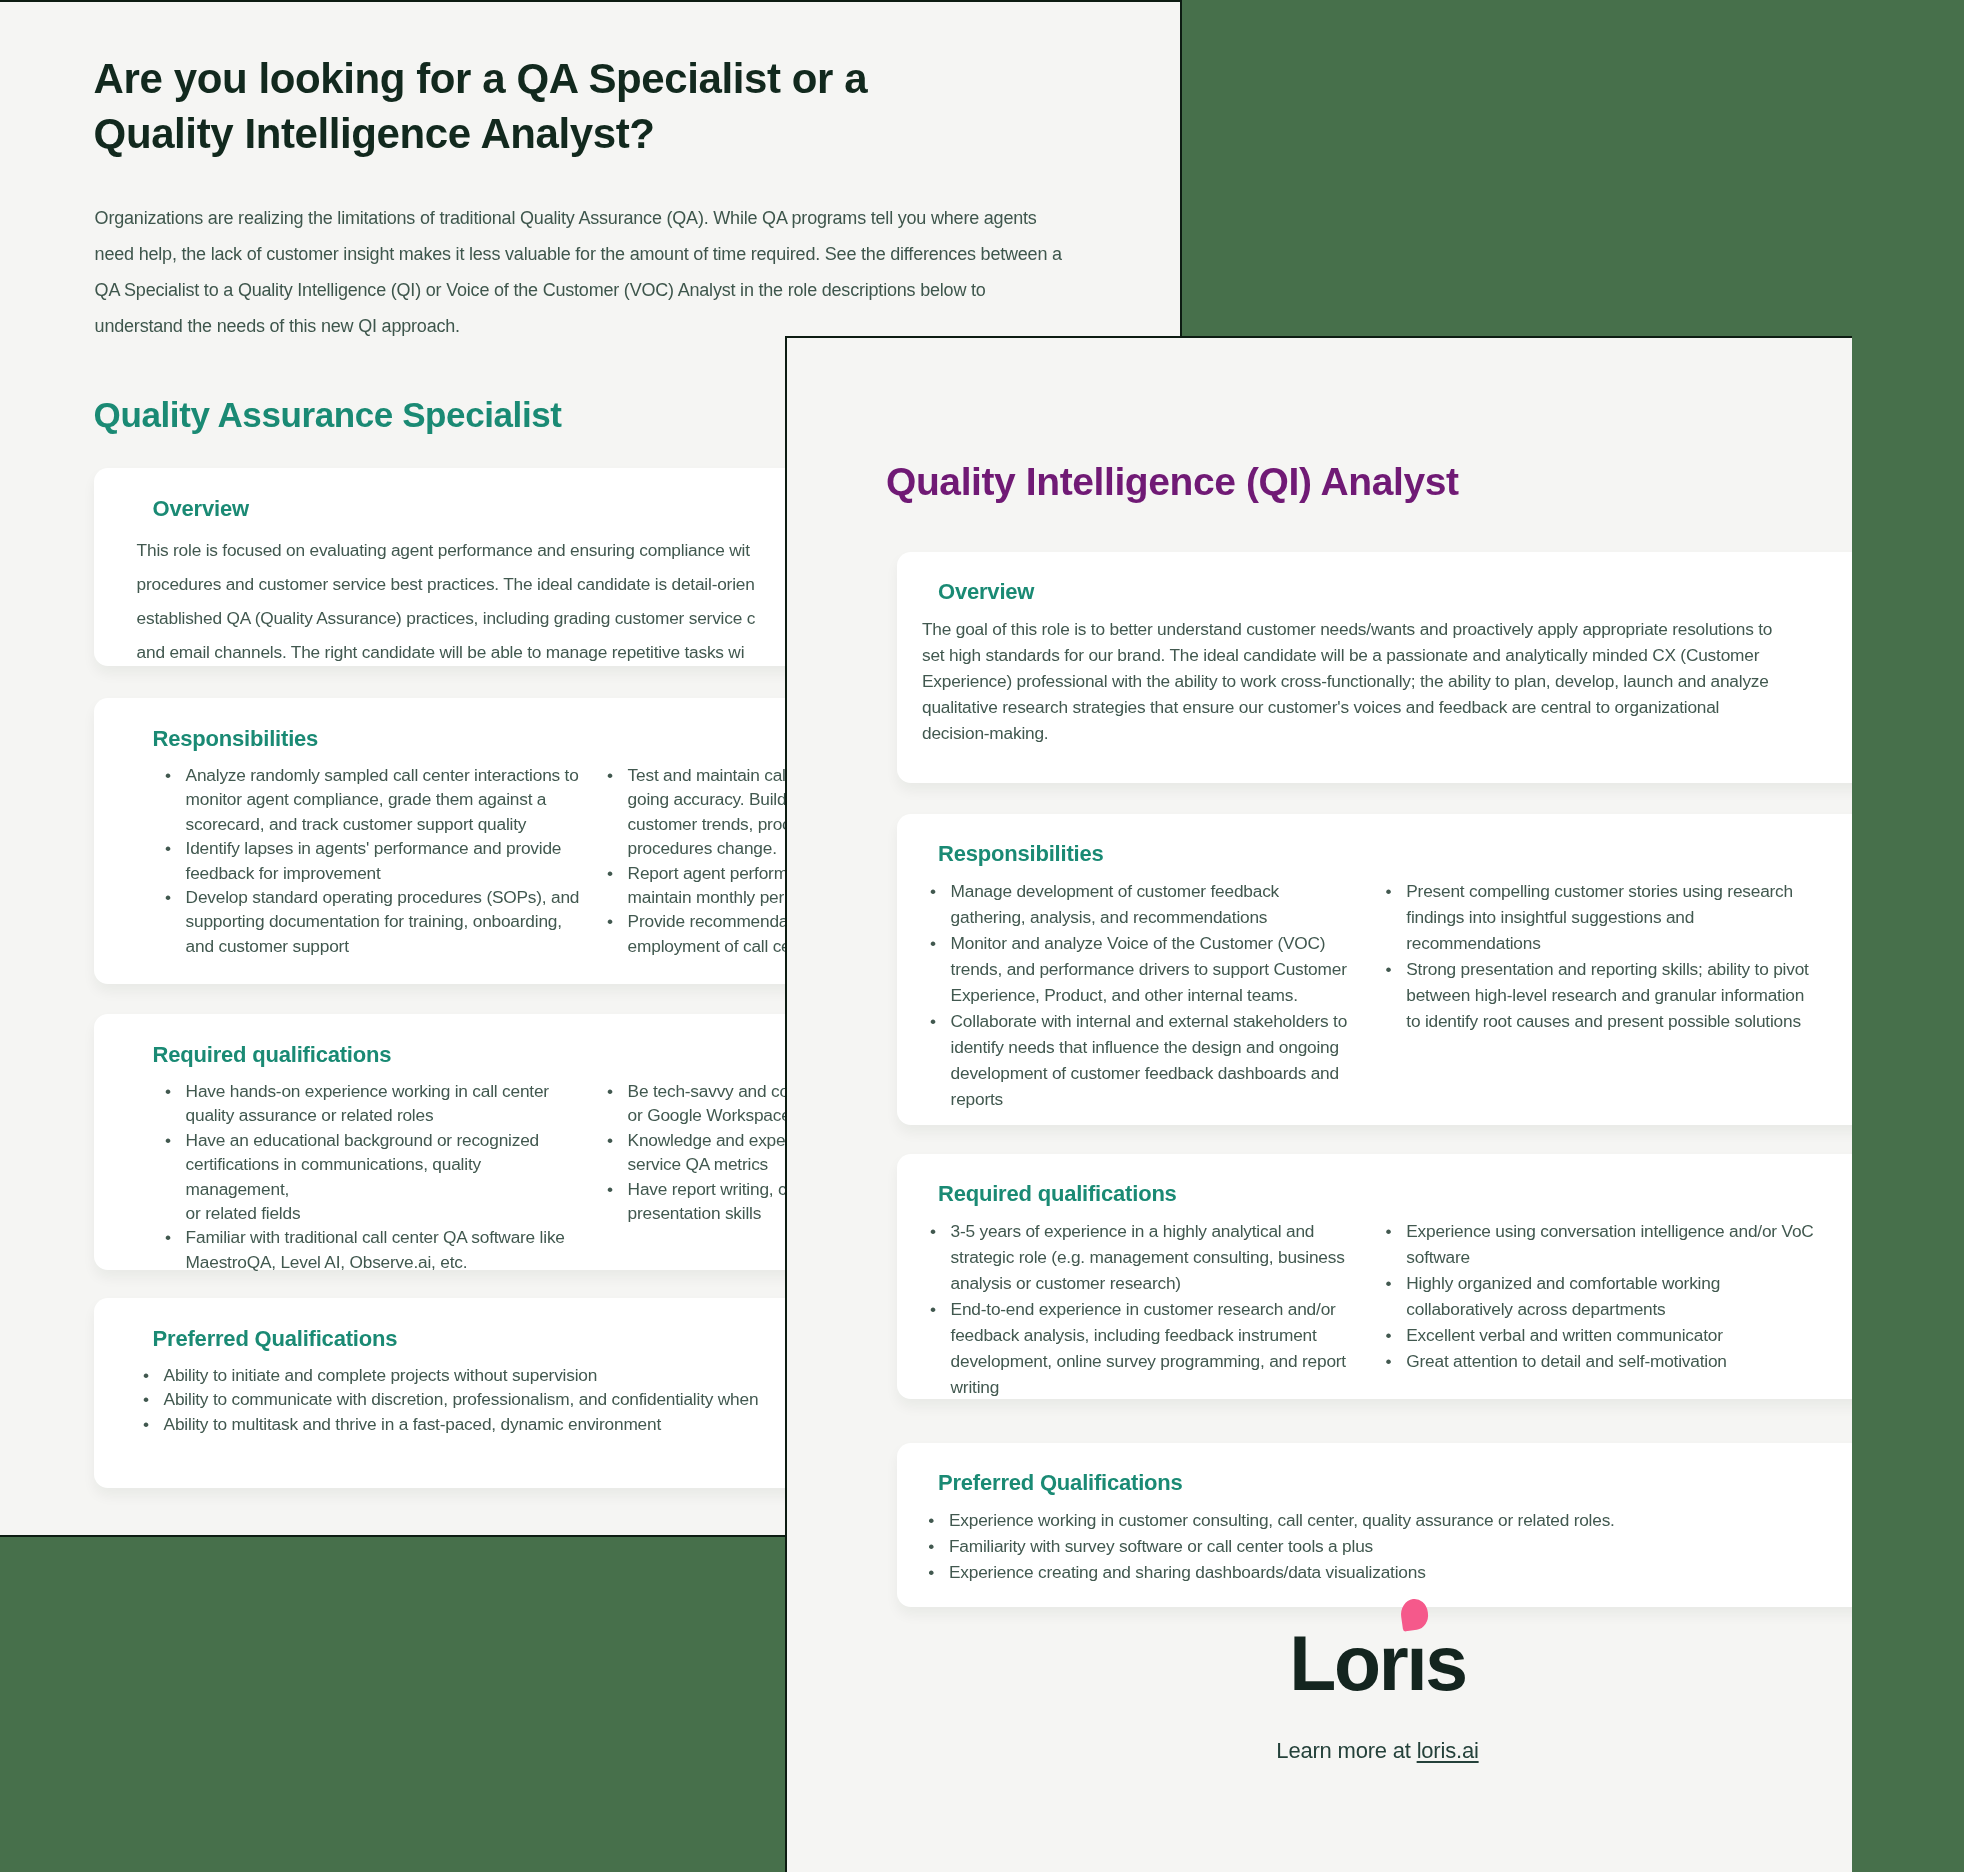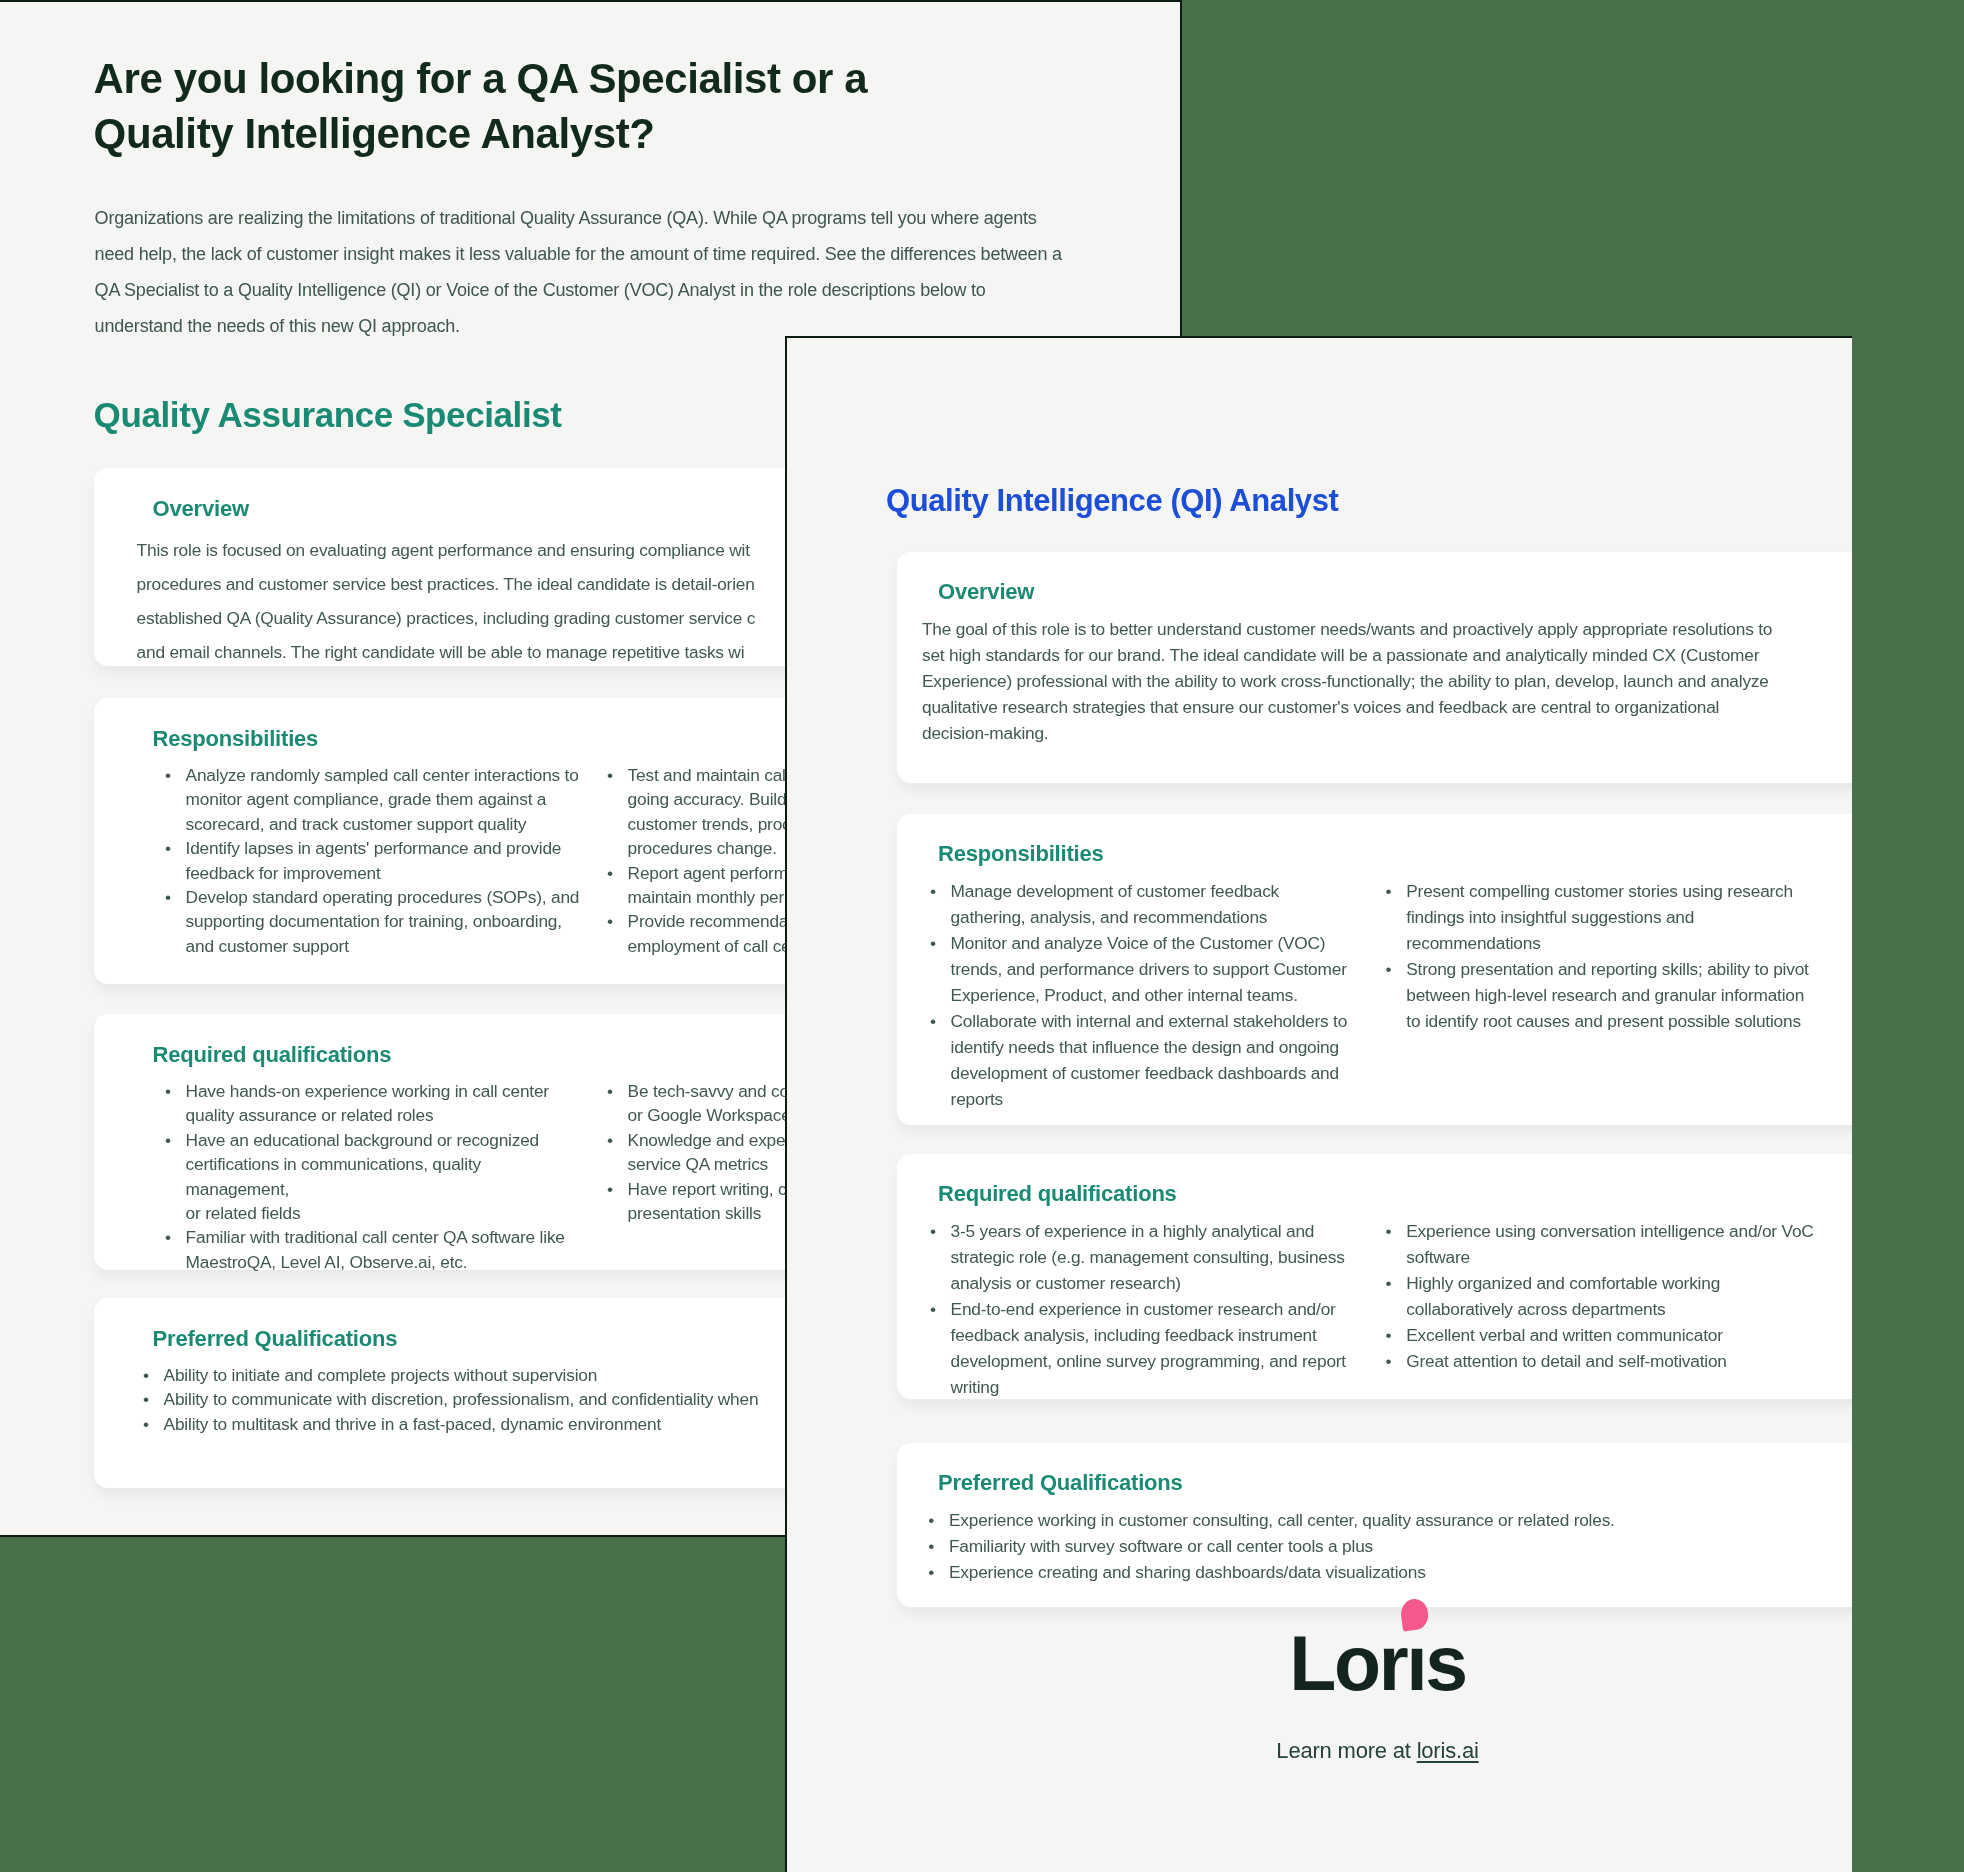--- a/index.html
+++ b/index.html
@@ -61,22 +61,22 @@
   .lp-card .bullets-ind { margin-left:22px; }
   .lp-card-overview  { top:466px;  height:198px; }
   .lp-card-resp      { top:696px;  height:286px; }
   .lp-card-req       { top:1012px; height:256px; }
   .lp-card-pref      { top:1296px; height:190px; }
   .lp-col1 { width:428px; flex:0 0 auto; }
   .lp-col2 { margin-left:14px; width:487px; flex:0 0 auto; }
 
   
   .rp-section-title {
-    position:absolute; left:99px; top:145px;
-    font-size:31px; font-weight:700; color:#1d4ed8; letter-spacing:-0.4px;
+    position:absolute; left:99px; top:122px;
+    font-size:39px; font-weight:700; color:#701a75; letter-spacing:-0.4px;
   }
   .rp-card { left:110px; width:984px; padding:27px 25px; }
   .rp-card .bullets-ind { margin-left:1.6px; }
   .rp-card-overview { top:214px;  height:231px; }
   .rp-card-resp     { top:476px;  height:311px; }
   .rp-card-req      { top:816px; height:245px; }
   .rp-card-pref     { top:1105px; height:164px; }
   .rp-col1 { width:440px; flex:0 0 auto; }
   .rp-col2 { margin-left:15.7px; width:472px; flex:0 0 auto; }
   .rp-body { line-height:26px; }

